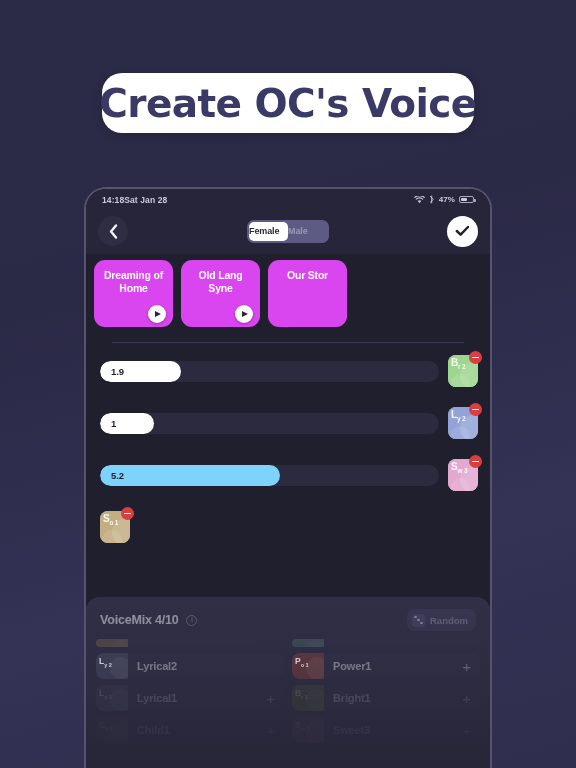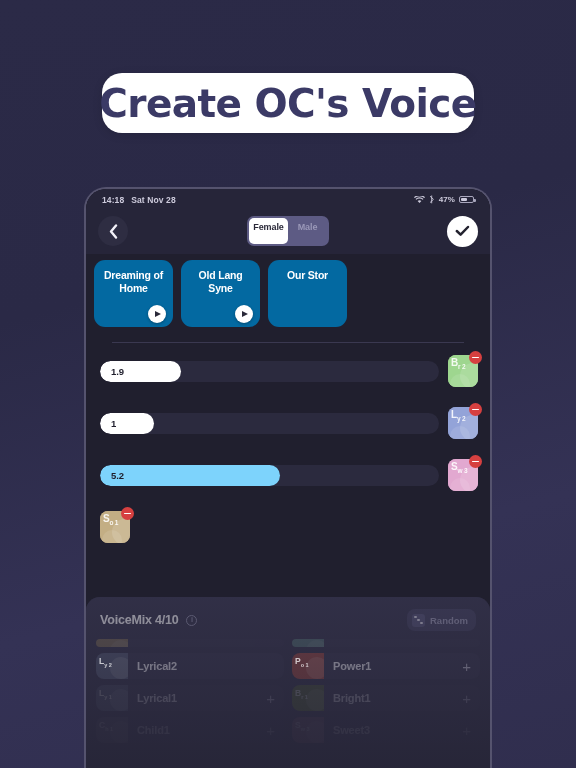--- a/index.html
+++ b/index.html
@@ -65,21 +65,21 @@
     height: 19px;
     display: flex;
     align-items: center;
     padding: 2px 16px 0 16px;
     background: #262539;
     color: #cdcbdc;
     font-size: 8.5px;
     font-weight: bold;
     letter-spacing: 0.1px;
   }
-  .sb-time { margin-right: 7px; }
+  .sb-time { }
   .sb-date { font-weight: bold; }
   .sb-right {
     margin-left: auto;
     display: flex;
     align-items: center;
     gap: 4px;
   }
   .sb-batt-pct { font-size: 8px; }
   .batt-shell {
     width: 15px; height: 7.5px;
@@ -133,45 +133,45 @@
     left: 50%;
     transform: translateX(-50%);
     display: flex;
     background: #5d5b84;
     border-radius: 7px;
     padding: 2px;
     width: 82px;
   }
   .seg {
     flex: 1;
-    text-align: center;
+    text-align: left;
     font-size: 9px;
     font-weight: bold;
-    padding: 4px 0 12px 0;
+    padding: 4px 0 5px 0;
     border-radius: 5px;
     color: #9a98b8;
     letter-spacing: -0.1px;
   }
   .seg.active {
     background: #ffffff;
     color: #2a2939;
   }
 
   
   .songs-row {
     display: flex;
     gap: 8px;
     padding: 6px 0 0 8px;
     overflow: hidden;
     height: 78px;
   }
   .song-card {
     width: 79px;
     height: 67px;
-    background: #0369a1;
+    background: #d946ef;
     border-radius: 11px;
     position: relative;
     flex-shrink: 0;
     padding: 9px 6px 0 6px;
   }
   .song-name {
     font-size: 10.5px;
     font-weight: bold;
     color: #ffffff;
     text-align: center;
@@ -432,21 +432,21 @@
 
 <div class="hero-banner">
   <div class="hero-title">Create OC's Voice</div>
 </div>
 
 <div class="device">
   <div class="device-screen">
 
     <div class="statusbar">
       <span class="sb-time">14:18</span>
-      <span class="sb-date">Sat Nov 28</span>
+      <span class="sb-date">Sat Jan 28</span>
       <span class="sb-right">
         <svg width="11" height="8" viewBox="0 0 11 8">
           <path d="M5.5 7 L3.6 5.1 a2.7 2.7 0 0 1 3.8 0 Z" fill="#cdcbdc"></path>
           <path d="M1.9 3.4 a5.1 5.1 0 0 1 7.2 0" stroke="#cdcbdc" stroke-width="1.1" fill="none"></path>
           <path d="M0.4 1.7 a7.2 7.2 0 0 1 10.2 0" stroke="#cdcbdc" stroke-width="1.1" fill="none"></path>
         </svg>
         <svg width="6" height="9" viewBox="0 0 6 9">
           <path d="M1 1.2 L4.4 4.4 L1 7.6 M2.7 0.5 L2.7 8.3" stroke="#cdcbdc" stroke-width="0.9" fill="none"></path>
         </svg>
         <span class="sb-batt-pct">47%</span>

